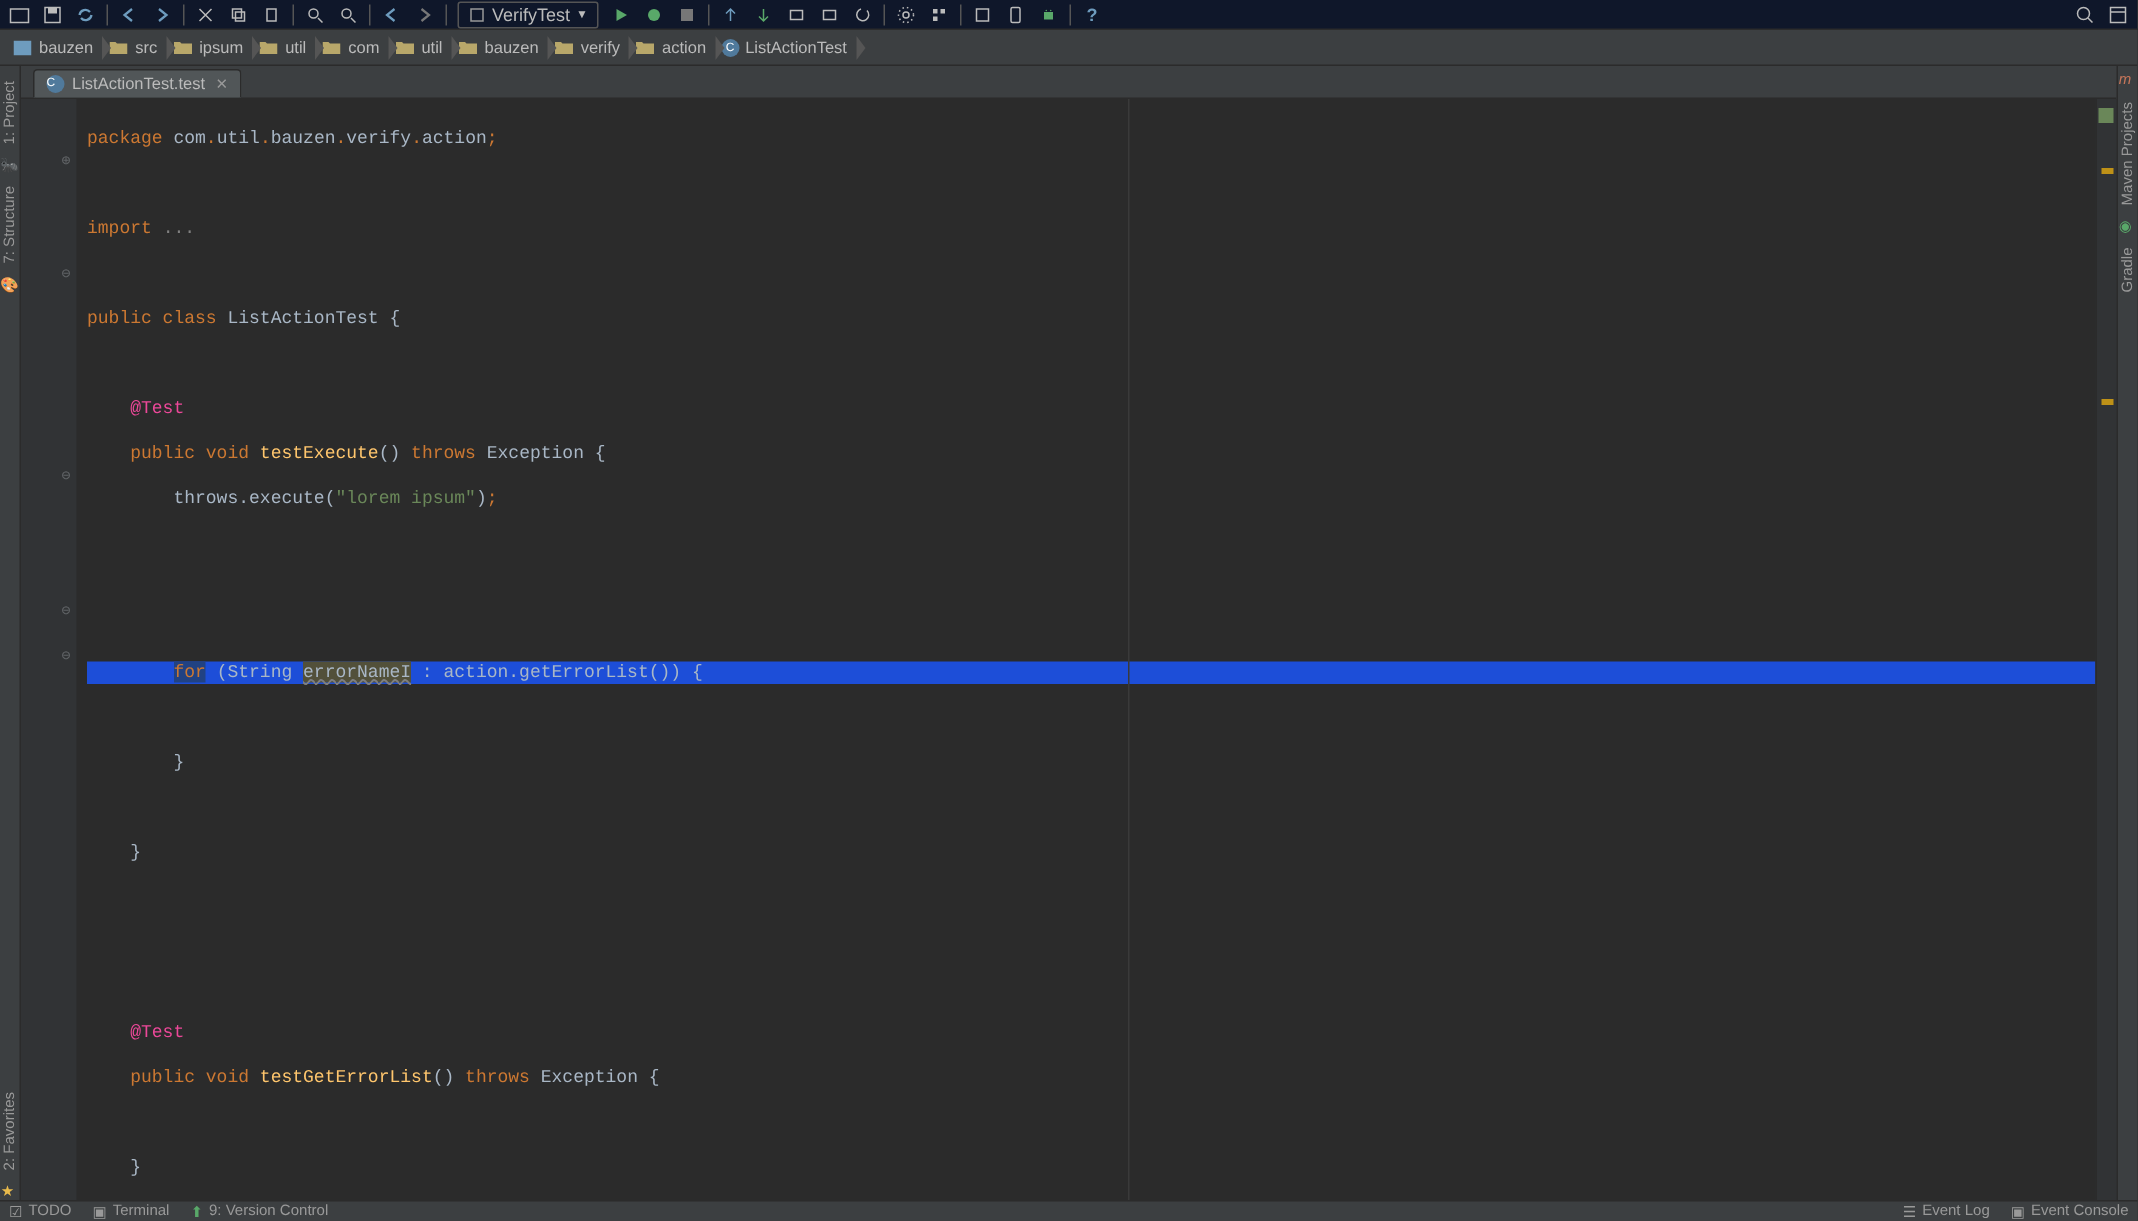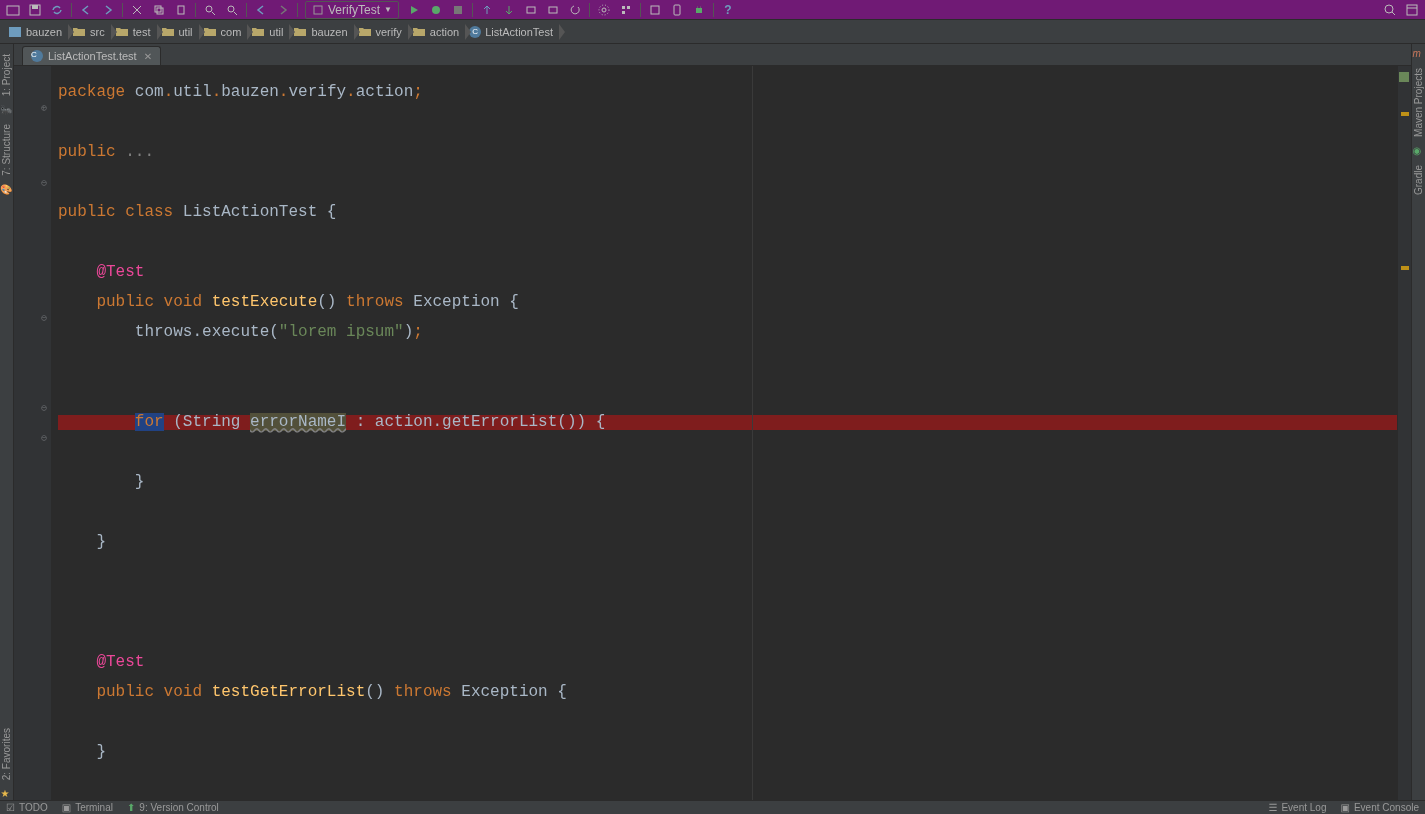--- a/index.html
+++ b/index.html
@@ -7,21 +7,21 @@
   background:#3c3f41;
   font-family:"Segoe UI",Arial,sans-serif;
   font-size:12px;
   color:#a9b7c6;
   overflow:hidden;
   width:1425px;
   height:814px;
 }
 .toolbar {
   height:20px;
-  background:#701a75;
+  background:#0f172a;
   border-bottom:1px solid #2b2b2b;
   display:flex;
   align-items:center;
   padding:0 2px;
   text-align:center;
 }
 .tb-icon {
   width:22px;height:20px;display:flex;align-items:center;justify-content:center;
   color:#bbbbbb;font-size:12px;cursor:pointer;
 }
@@ -78,26 +78,26 @@
 .editor {
   flex:1;display:flex;background:#2b2b2b;overflow:hidden;position:relative;
 }
 .gutter {
   width:38px;background:#313335;border-right:1px solid #2b2b2b;
   font-family:Consolas,monospace;font-size:12px;color:#606366;
   padding-top:4px;
 }
 .gline { height:15px;display:flex;align-items:center;justify-content:flex-end;padding-right:4px;font-size:10px; }
 .code {
-  flex:1;font-family:Consolas,"Courier New",monospace;font-size:16px;
+  flex:1;font-family:Consolas,"Courier New",monospace;font-size:12px;
   line-height:15px;padding:4px 0 0 6px;white-space:pre;color:#a9b7c6;
   position:relative;
 }
 .cline { height:15px; }
-.hl-line { background:#7f1d1d; }
+.hl-line { background:#1d4ed8;margin-top:26px; }
 .kw { color:#cc7832; }
 .str { color:#6a8759; }
 .ann { color:#ec4899; }
 .fn { color:#ffc66d; }
 .cm { color:#808080; }
 .err { color:#a9b7c6;background:#52503a;text-decoration:underline wavy #808080; }
 .caret-word { background:#214283; }
 .sep-line {
   position:absolute;top:0;left:700px;width:1px;height:100%;background:#3a3a3a;
 }
@@ -311,21 +311,21 @@
         </svg>
       </span>
       <span>src</span>
     </div>
     <div class="crumb">
       <span class="crumb-ic folder-ic">
         <svg width="12" height="10" viewBox="0 0 12 10">
           <path d="M0 1h4l1 1h7v7H0z" fill="#b8a76a"></path>
         </svg>
       </span>
-      <span>test</span>
+      <span>ipsum</span>
     </div>
     <div class="crumb">
       <span class="crumb-ic folder-ic">
         <svg width="12" height="10" viewBox="0 0 12 10">
           <path d="M0 1h4l1 1h7v7H0z" fill="#b8a76a"></path>
         </svg>
       </span>
       <span>util</span>
     </div>
     <div class="crumb">
@@ -418,21 +418,21 @@
           <div class="gline"></div>
         <div class="gline"></div>
           <div class="gline">⊖</div>
           <div class="gline"></div>
         <div class="gline">⊖</div>
           <div class="gline"></div>
       </div>
       <div class="code">
 <div class="cline"><span class="kw">package</span><span> com</span><span class="kw">.</span><span>util</span><span class="kw">.</span><span>bauzen</span><span class="kw">.</span><span>verify</span><span class="kw">.</span><span>action</span><span class="kw">;</span></div>
 <div class="cline"></div>
-<div class="cline"><span class="kw">public</span><span class="cm"> ...</span></div>
+<div class="cline"><span class="kw">import</span><span class="cm"> ...</span></div>
 <div class="cline"></div>
 <div class="cline"><span class="kw">public class</span><span> ListActionTest {</span></div>
 <div class="cline"></div>
 <div class="cline"><span class="ann">    @Test</span></div>
 <div class="cline"><span class="kw">    public void</span><span class="fn"> testExecute</span><span>() </span><span class="kw">throws</span><span> Exception {</span></div>
 <div class="cline"><span>        throws.execute(</span><span class="str">"lorem ipsum"</span><span>)</span><span class="kw">;</span></div>
 <div class="cline"></div>
 <div class="cline"></div>
 <div class="cline hl-line"><span>        </span><span class="kw caret-word">for</span><span> (String </span><span class="err">errorNameI</span><span> : action.getErrorList()) {</span></div>
 <div class="cline"></div>

